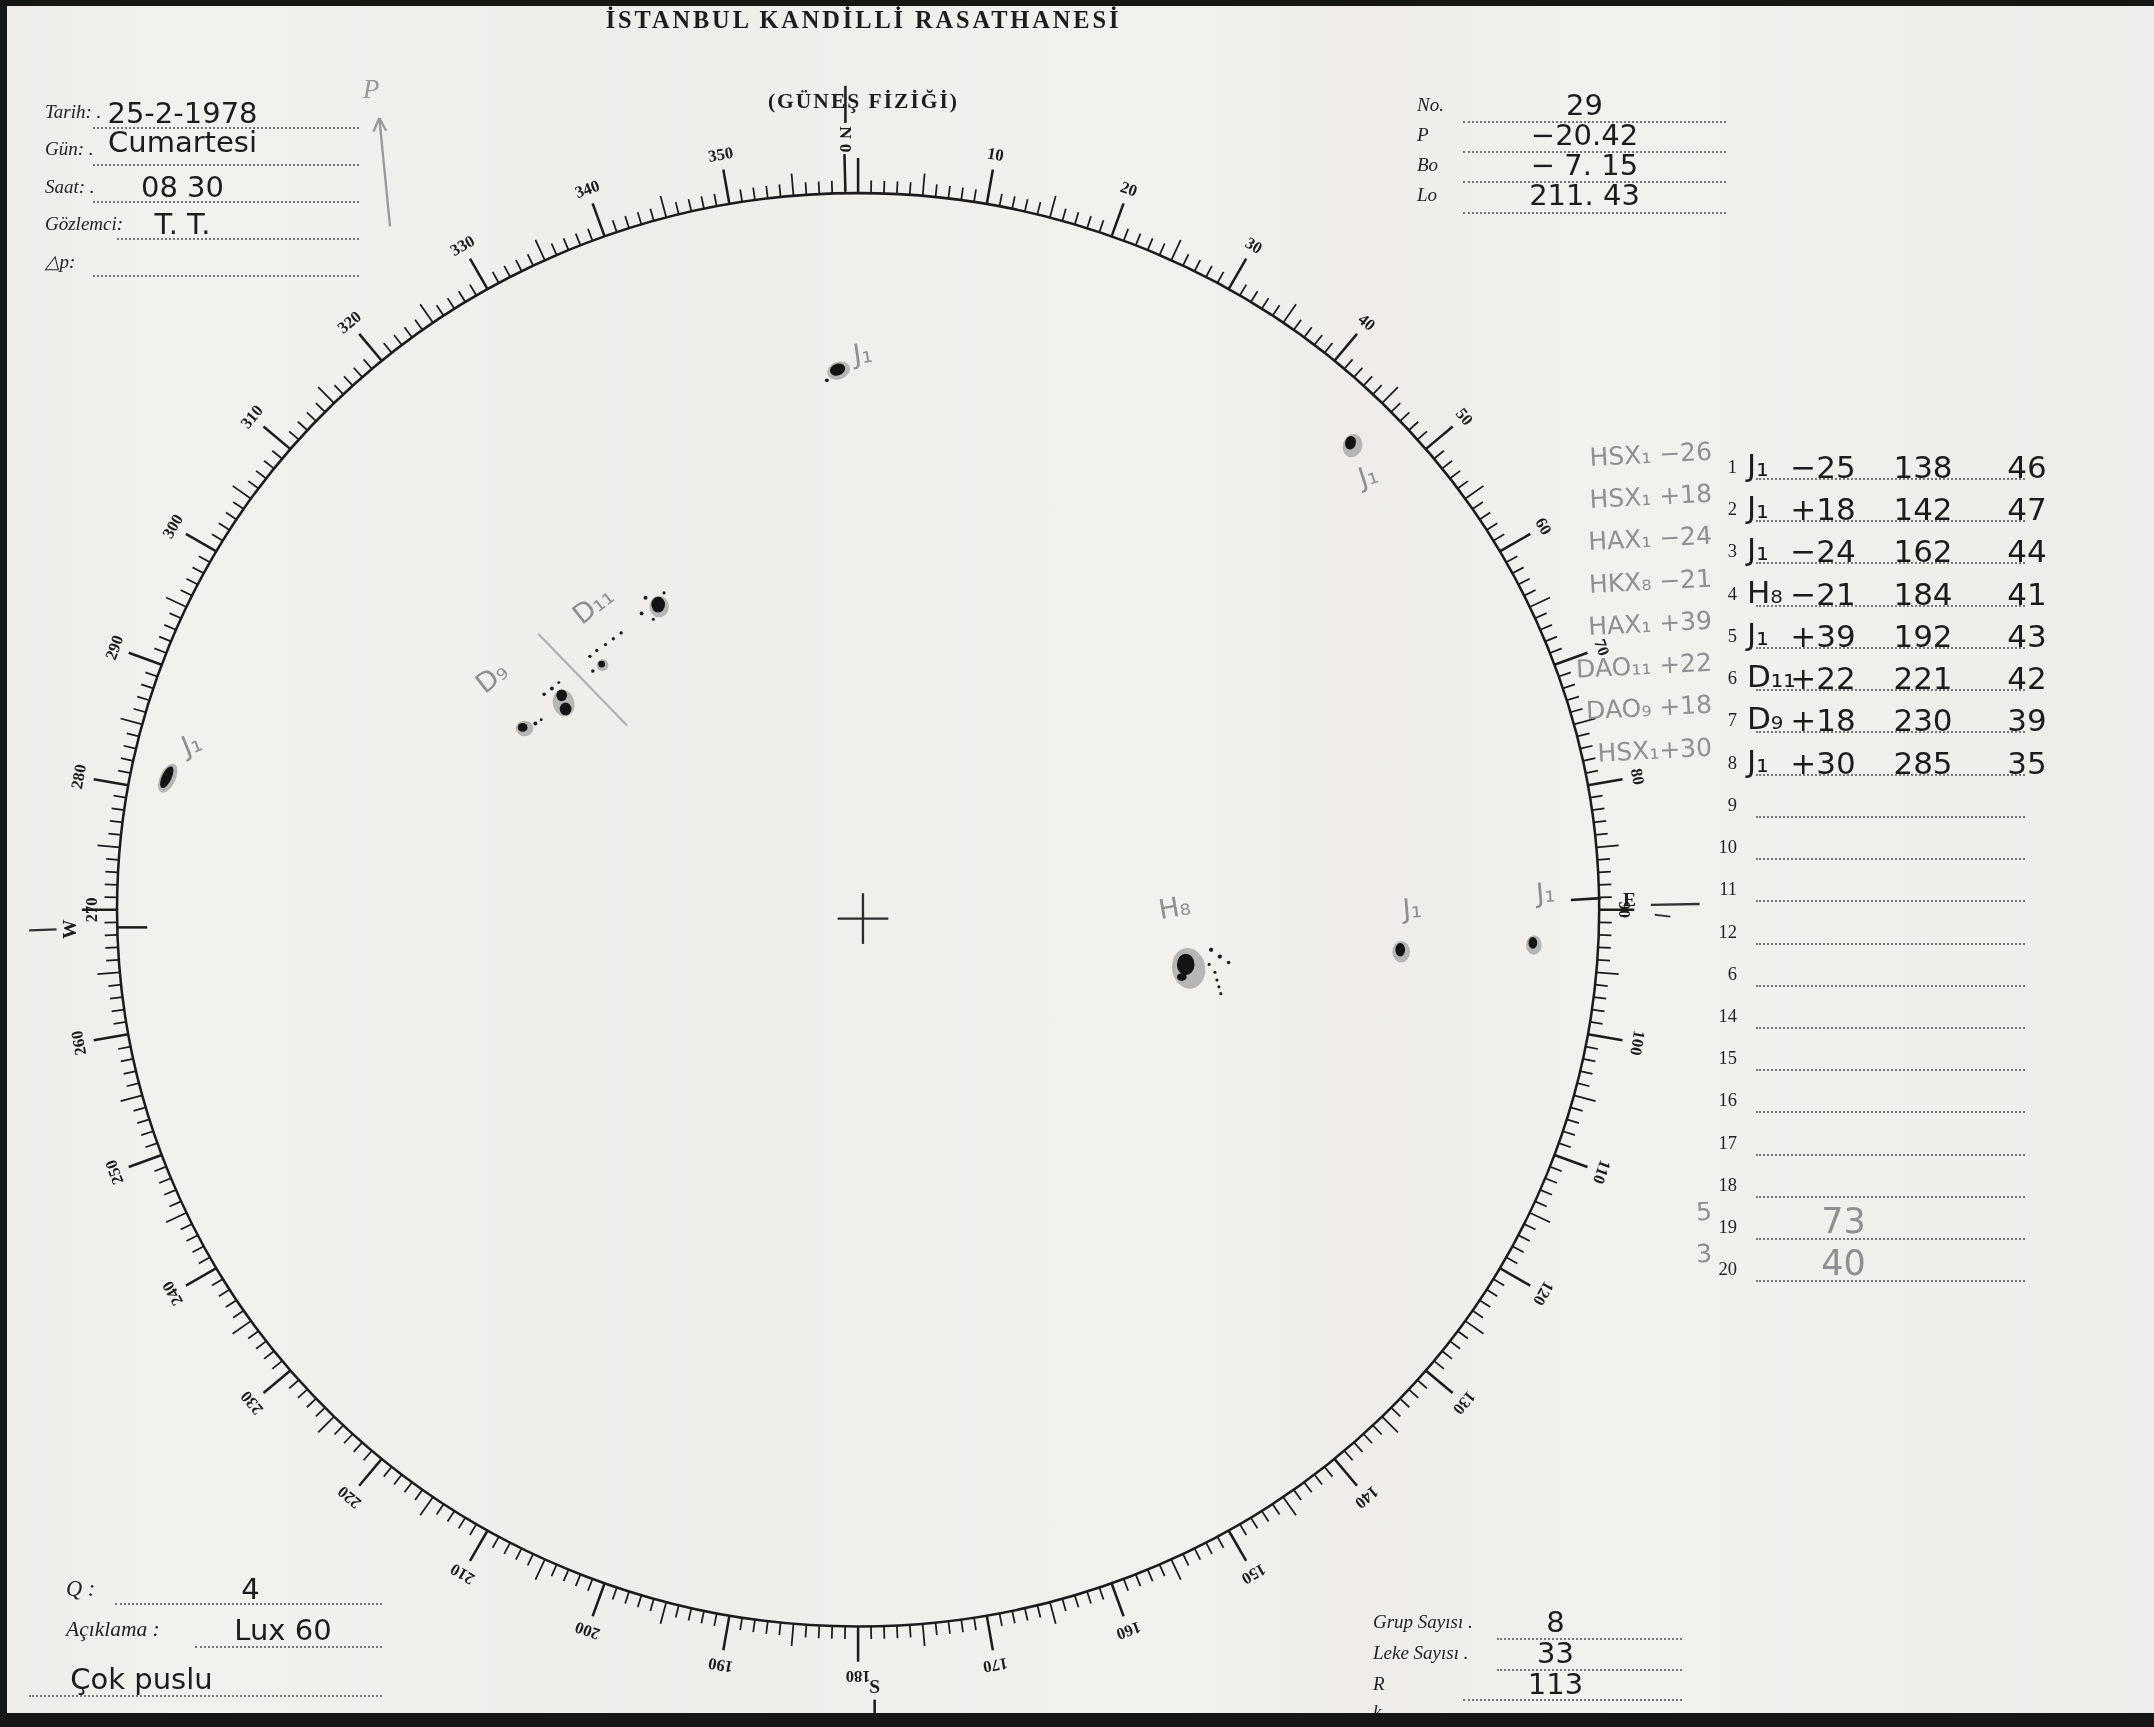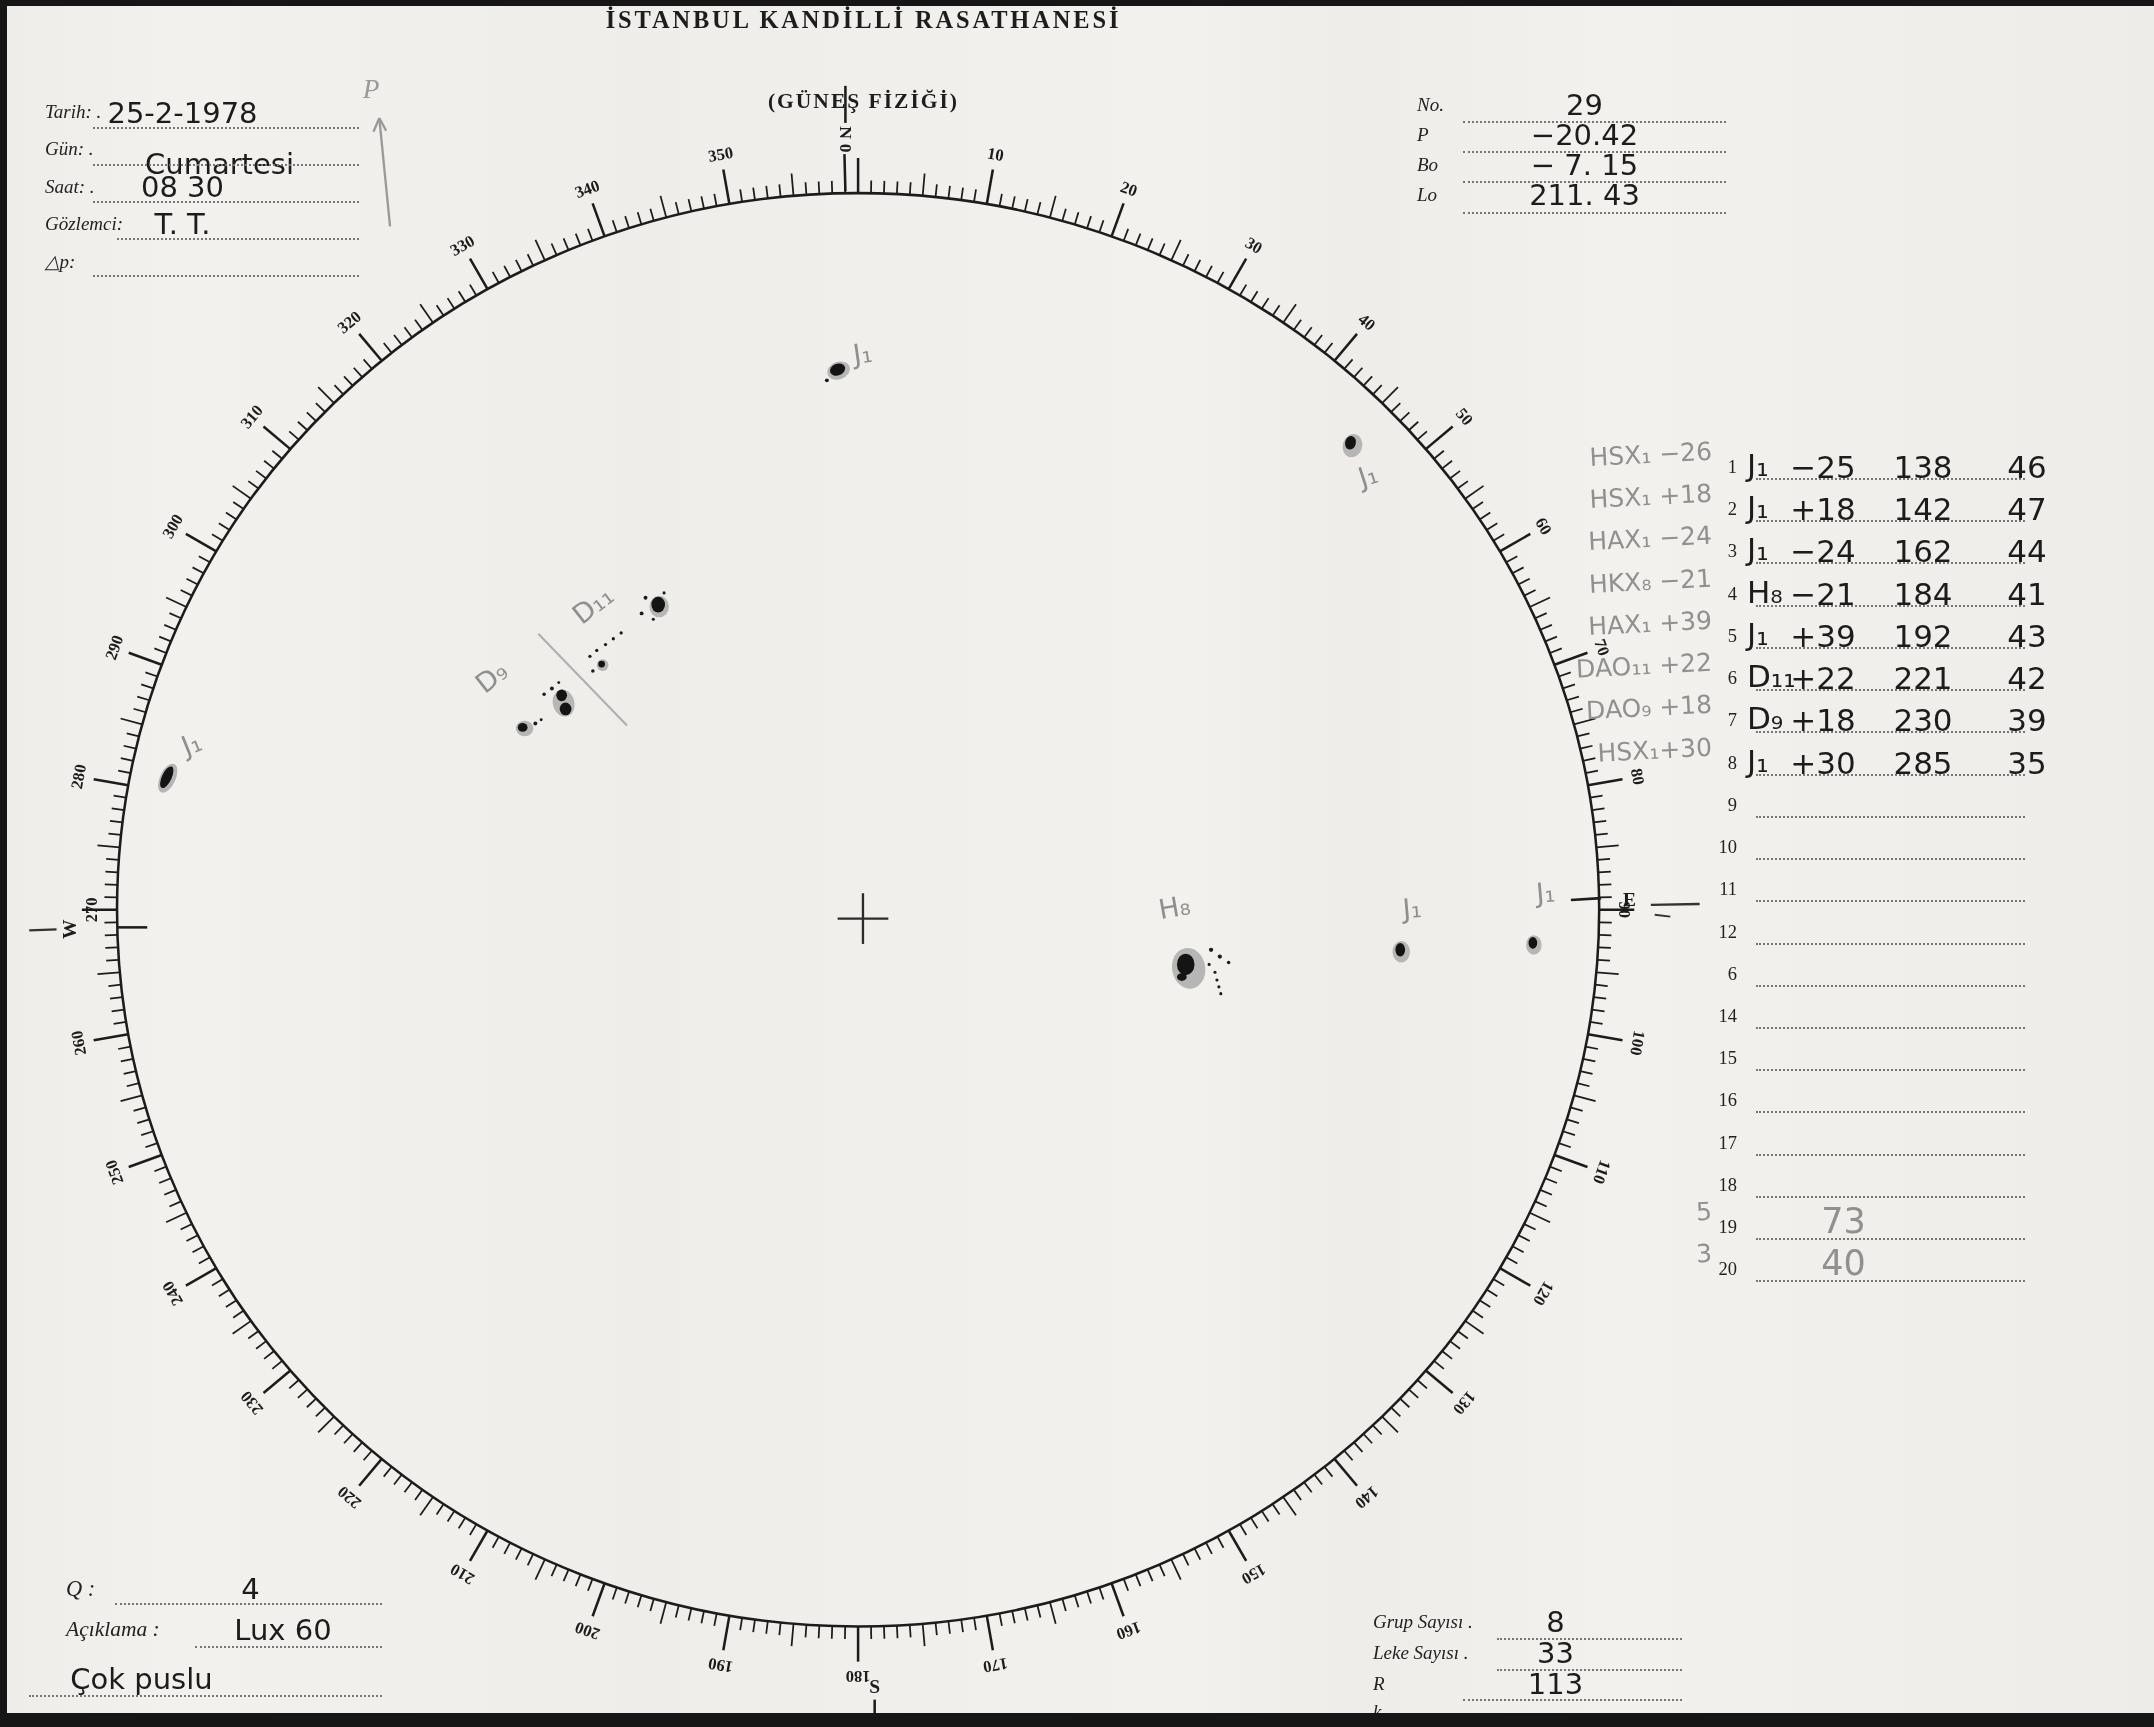--- a/index.html
+++ b/index.html
@@ -535,21 +535,21 @@
 
   <div class="abs ctr title1" style="left:532px;top:5.9px;width:663px;">İSTANBUL  KANDİLLİ  RASATHANESİ</div>
   <div class="abs ctr title2" style="left:532px;top:59px;width:663px;margin-top:30px;">(GÜNEŞ  FİZİĞİ)</div>
 
   <div>
     <span class="abs serif-label" style="left:45px;top:101px;">Tarih: .</span>
     <span class="abs hand ctr" style="left:102px;top:96px;width:161px;">25-2-1978</span>
     <div class="abs leader" style="left:93px;top:127px;width:266px;"></div>
 
     <span class="abs serif-label" style="left:45px;top:138px;">Gün: .</span>
-    <span class="abs hand ctr" style="left:102px;top:147px;width:161px;margin-left:37px;">Cumartesi</span>
+    <span class="abs hand ctr" style="left:102px;top:125px;width:161px;">Cumartesi</span>
     <div class="abs leader" style="left:93px;top:164px;width:266px;"></div>
 
     <span class="abs serif-label" style="left:45px;top:176px;">Saat: .</span>
     <span class="abs hand ctr" style="left:102px;top:170px;width:161px;">08 30</span>
     <div class="abs leader" style="left:93px;top:201px;width:266px;"></div>
 
     <span class="abs serif-label" style="left:45px;top:213px;">Gözlemci:</span>
     <span class="abs hand ctr" style="left:102px;top:207px;width:161px;">T. T.</span>
     <div class="abs leader" style="left:117px;top:238px;width:242px;"></div>
 

